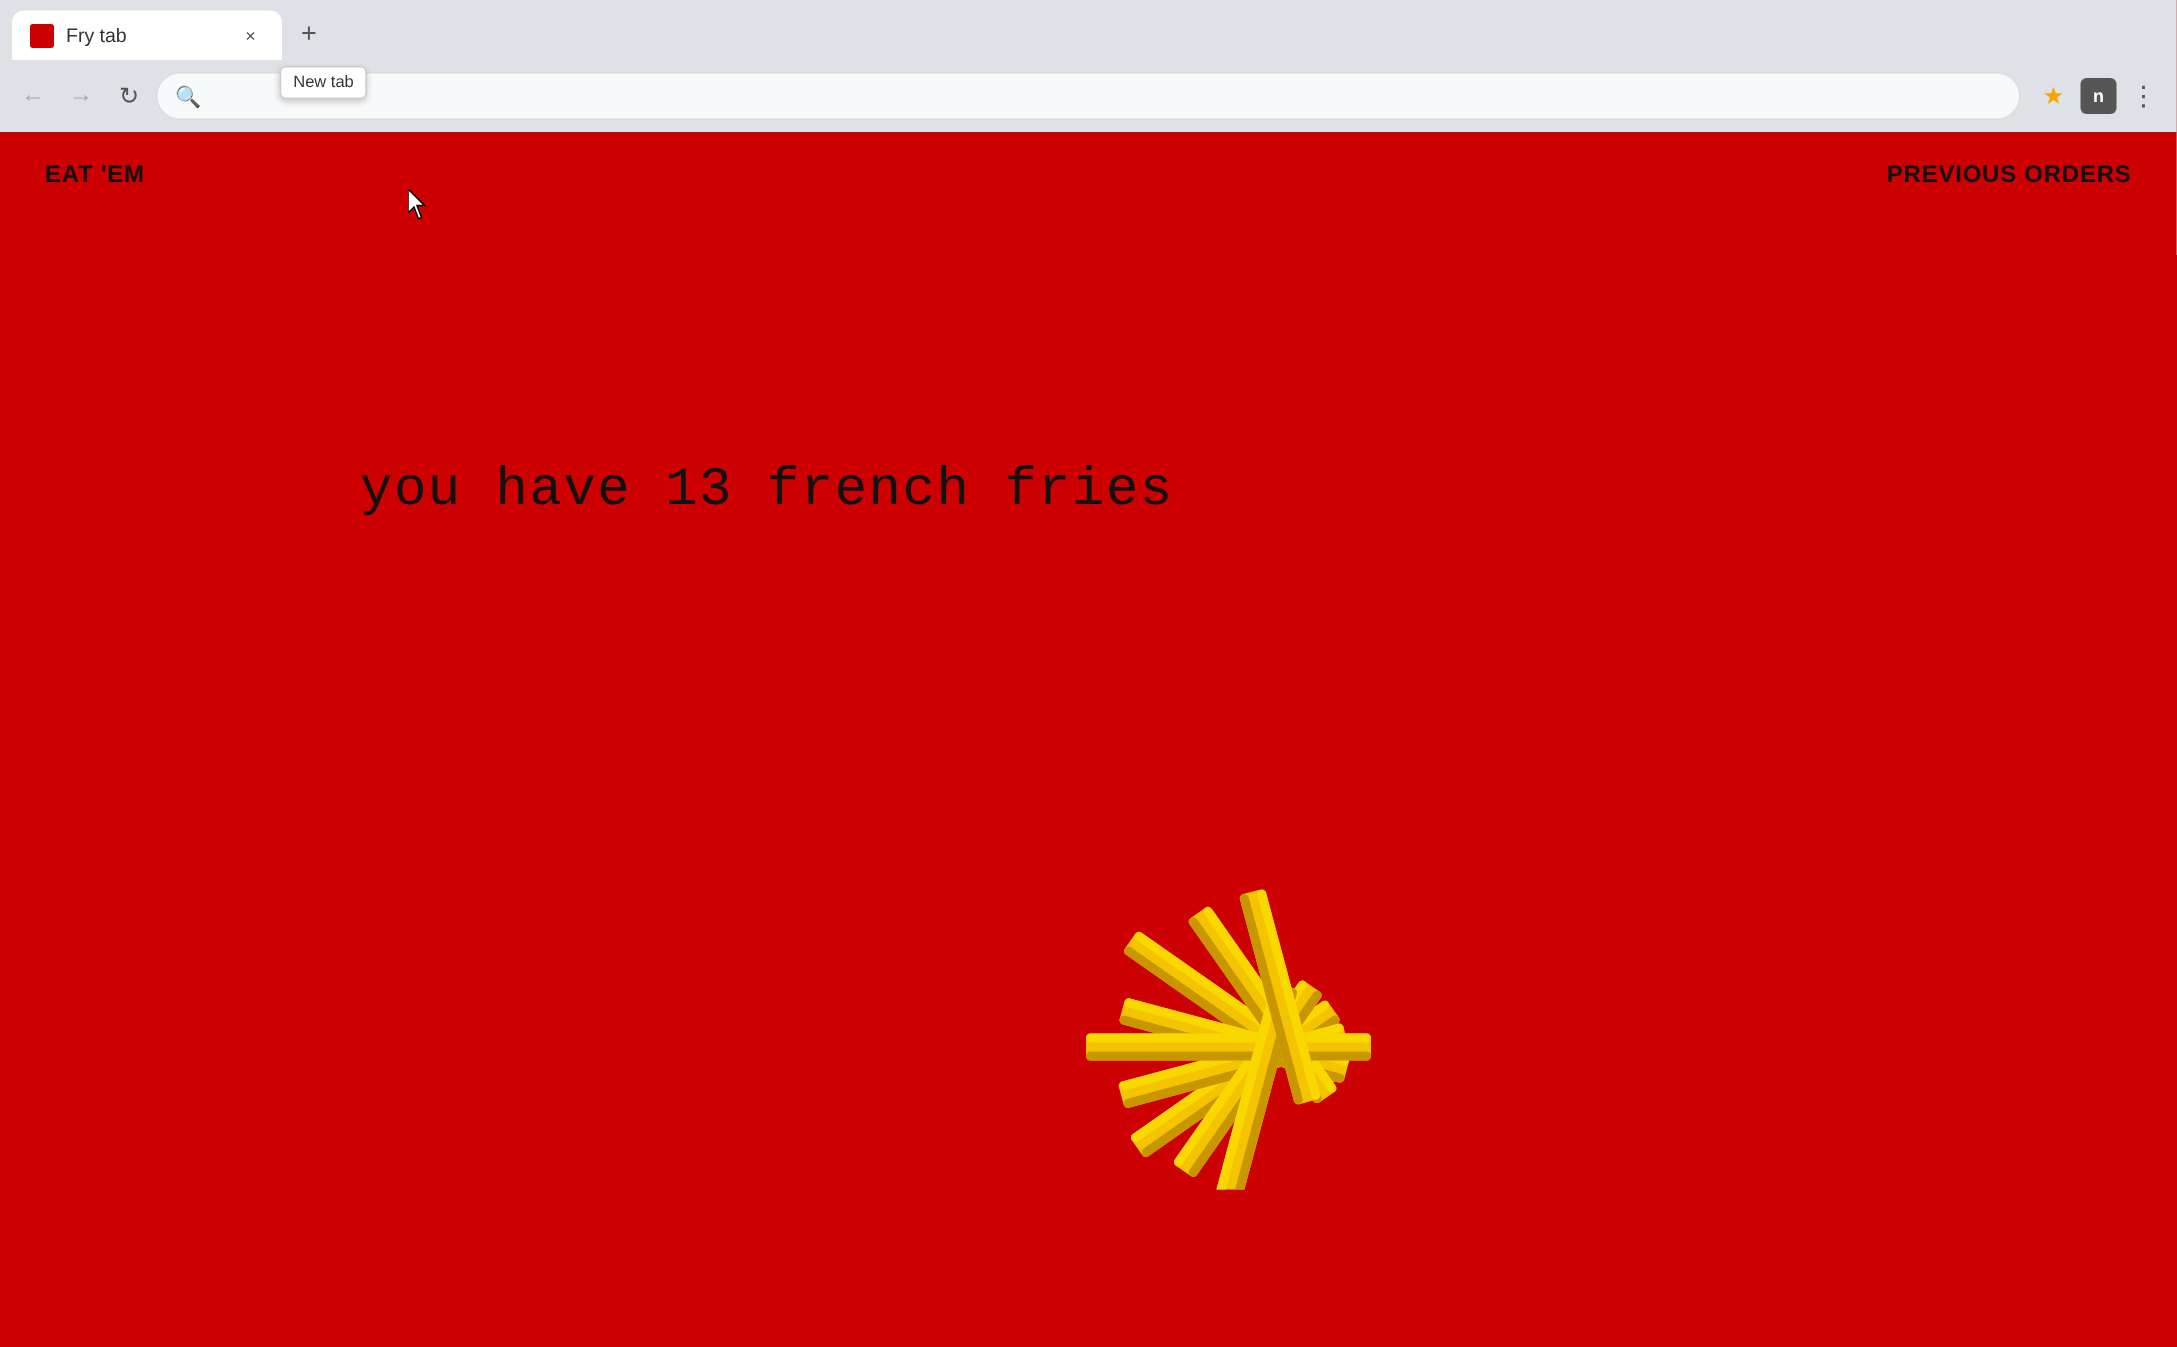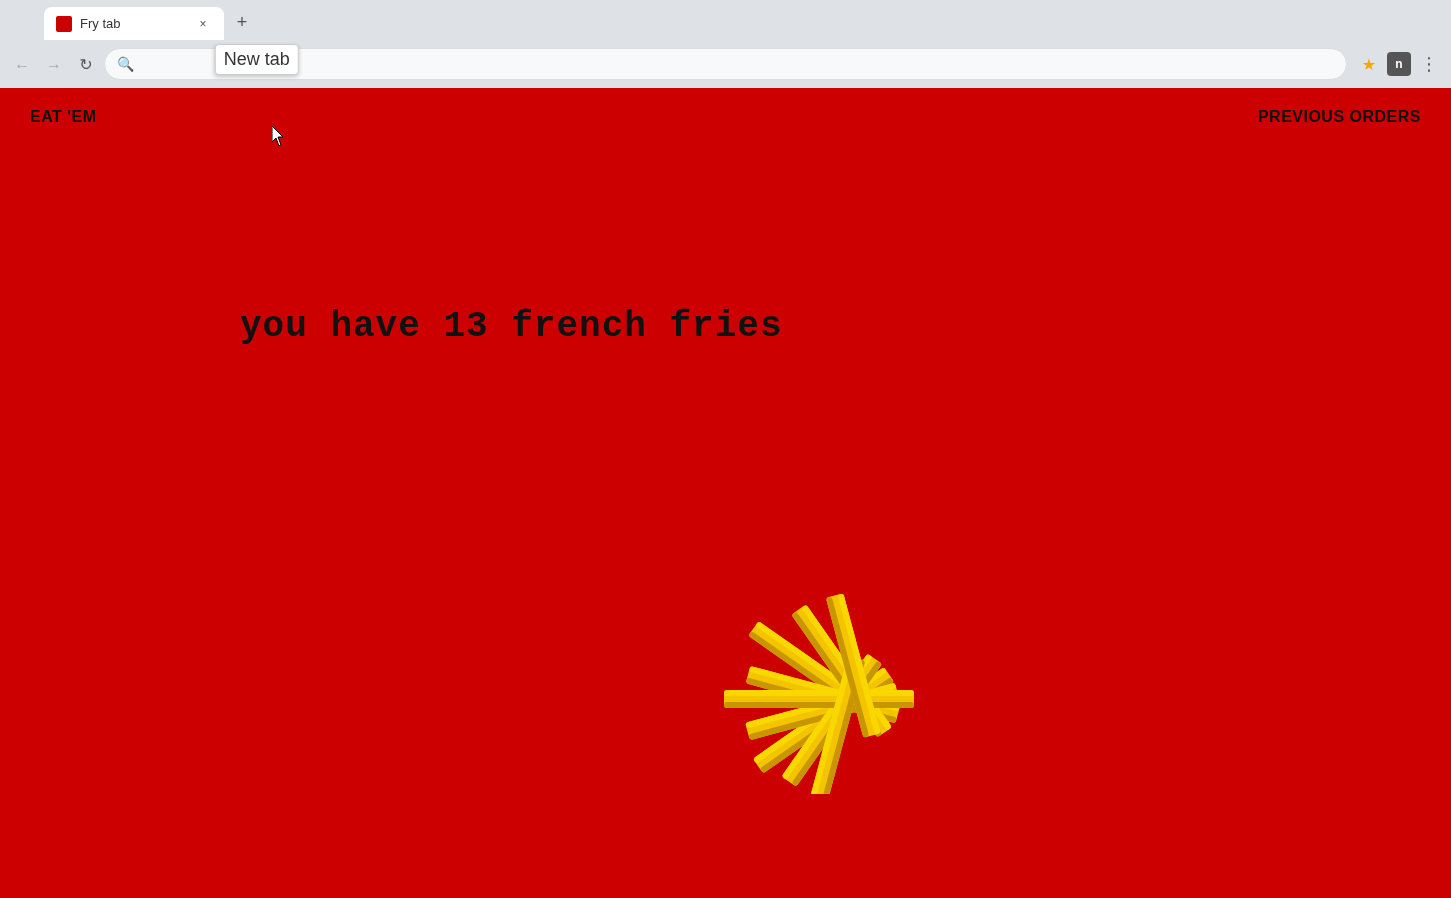--- a/index.html
+++ b/index.html
@@ -13,21 +13,20 @@
 
     
     .title-bar {
       display: flex;
       align-items: center;
       justify-content: space-between;
       height: 40px;
       background: #dee1e6;
       padding: 0 8px;
       user-select: none;
-      margin-left: 36px;
     }
 
     .title-bar-left {
       display: flex;
       align-items: flex-end;
       height: 100%;
     }
 
     .tab-active {
       display: flex;
@@ -93,21 +92,21 @@
     
     .new-tab-tooltip {
       position: absolute;
       top: 36px;
       left: 50%;
       transform: translateX(-30%);
       background: #fff;
       border: 1px solid #ccc;
       border-radius: 4px;
       padding: 4px 8px;
-      font-size: 18px;
+      font-size: 11px;
       color: #333;
       white-space: nowrap;
       box-shadow: 0 2px 4px rgba(0,0,0,0.2);
       z-index: 100;
       pointer-events: none;
     }
 
     .title-bar-right {
       display: flex;
       align-items: center;
@@ -247,21 +246,21 @@
       display: flex;
       flex-direction: column;
       align-items: flex-start;
       justify-content: flex-start;
       padding: 160px 0 0 240px;
     }
 
     .fries-count-text {
       font-family: 'Courier New', Courier, monospace;
       font-size: 36px;
-      font-weight: bold;
+      font-weight: normal;
       color: #111;
       letter-spacing: 1px;
     }
 
     
     .fries-container {
       position: absolute;
       bottom: 100px;
       left: 50%;
       transform: translateX(-10%);

